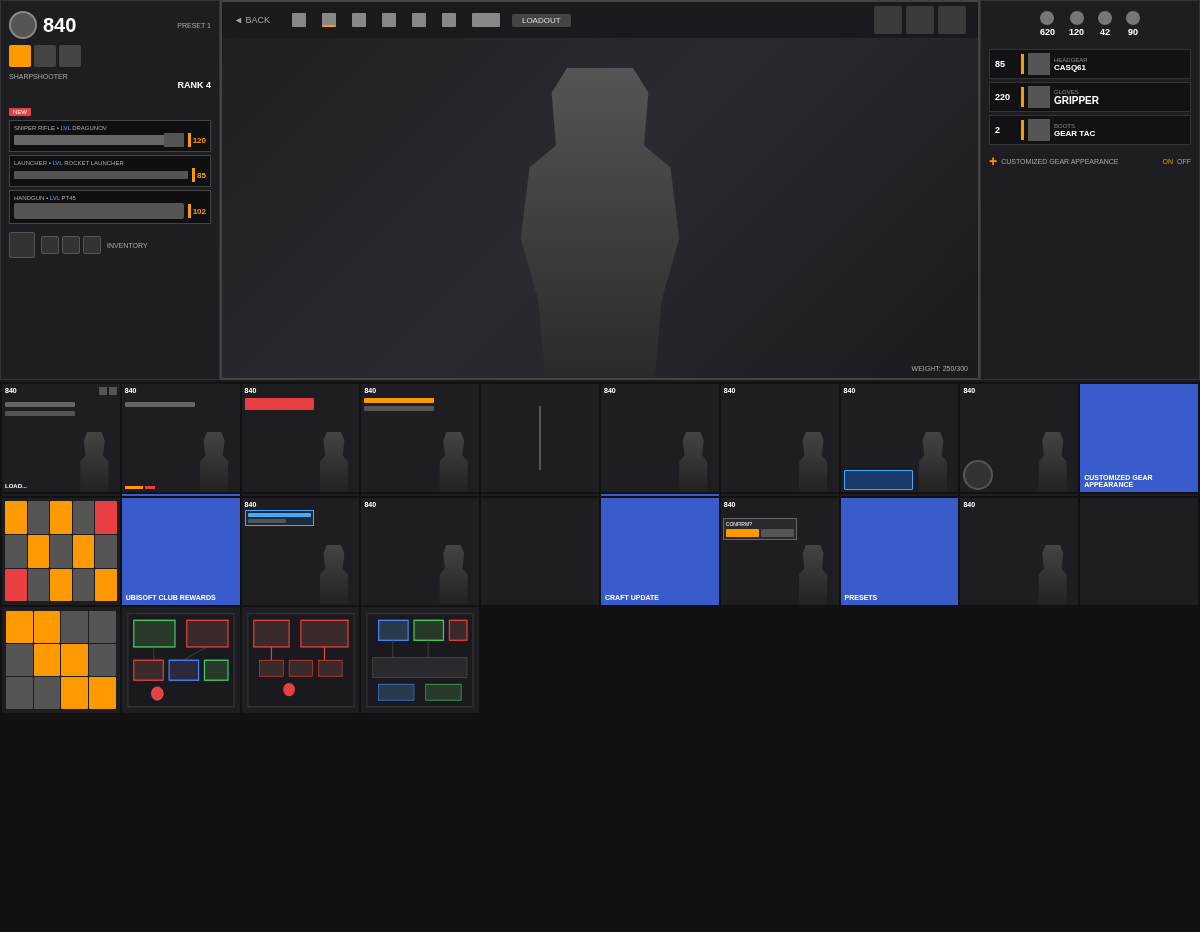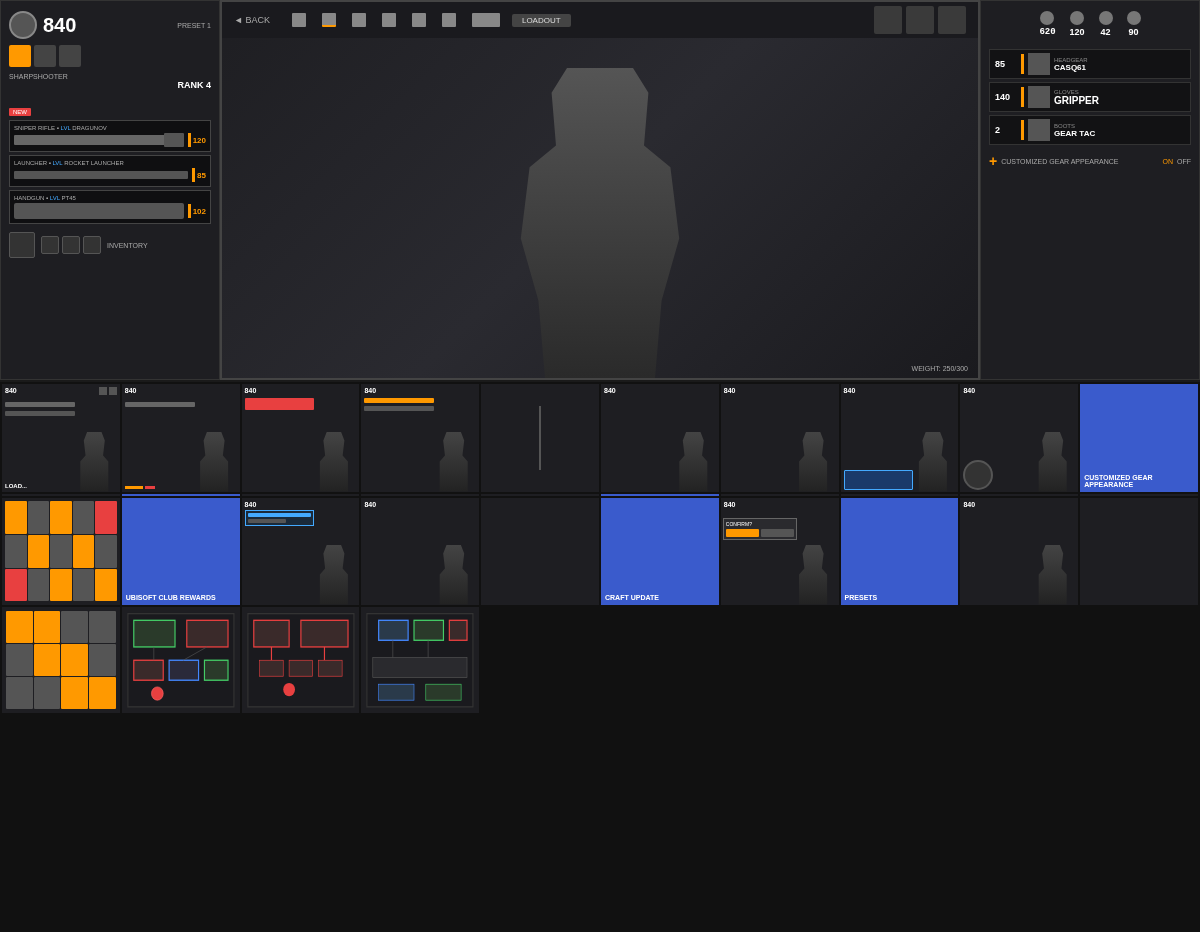--- a/index.html
+++ b/index.html
@@ -170,21 +170,21 @@
     </div>
 
     <div style="position:absolute;bottom:6px;right:10px;color:#aaa;font-size:7px;">WEIGHT: 250/300</div>
   </div>
 </div>
 
 <div class="hero-right-strip" style="right:0;left:auto;position:absolute;top:0;">
   <div style="padding:10px 8px;">
 
     <div style="display:flex;gap:14px;margin-bottom:12px;justify-content:center;">
-      <div style="text-align:center;font-family:Liberation Mono, monospace;">
+      <div style="text-align:center;">
         <div style="width:14px;height:14px;background:#777;border-radius:50%;margin:0 auto 2px;"></div>
         <div style="color:#fff;font-size:9px;font-weight:bold;">620</div>
       </div>
       <div style="text-align:center;">
         <div style="width:14px;height:14px;background:#777;border-radius:50%;margin:0 auto 2px;"></div>
         <div style="color:#fff;font-size:9px;font-weight:bold;">120</div>
       </div>
       <div style="text-align:center;">
         <div style="width:14px;height:14px;background:#777;border-radius:50%;margin:0 auto 2px;"></div>
         <div style="color:#fff;font-size:9px;font-weight:bold;">42</div>
@@ -200,21 +200,21 @@
       <div style="width:3px;height:20px;background:#f90;"></div>
       <div style="width:22px;height:22px;background:#555;"></div>
       <div>
         <div style="color:#888;font-size:6px;">HEADGEAR</div>
         <div style="color:#fff;font-size:8px;font-weight:bold;">CASQ61</div>
       </div>
     </div>
 
 
     <div style="display:flex;align-items:center;gap:4px;background:rgba(0,0,0,0.4);padding:3px 5px;margin-bottom:3px;border:1px solid #333;">
-      <div style="color:#fff;font-size:9px;font-weight:bold;min-width:22px;">140</div>
+      <div style="color:#fff;font-size:9px;font-weight:bold;min-width:22px;">220</div>
       <div style="width:3px;height:20px;background:#f90;"></div>
       <div style="width:22px;height:22px;background:#555;"></div>
       <div>
         <div style="color:#888;font-size:6px;">GLOVES</div>
         <div style="color:#fff;font-size:10px;font-weight:bold;">GRIPPER</div>
       </div>
     </div>
 
 
     <div style="display:flex;align-items:center;gap:4px;background:rgba(0,0,0,0.4);padding:3px 5px;margin-bottom:8px;border:1px solid #333;">

